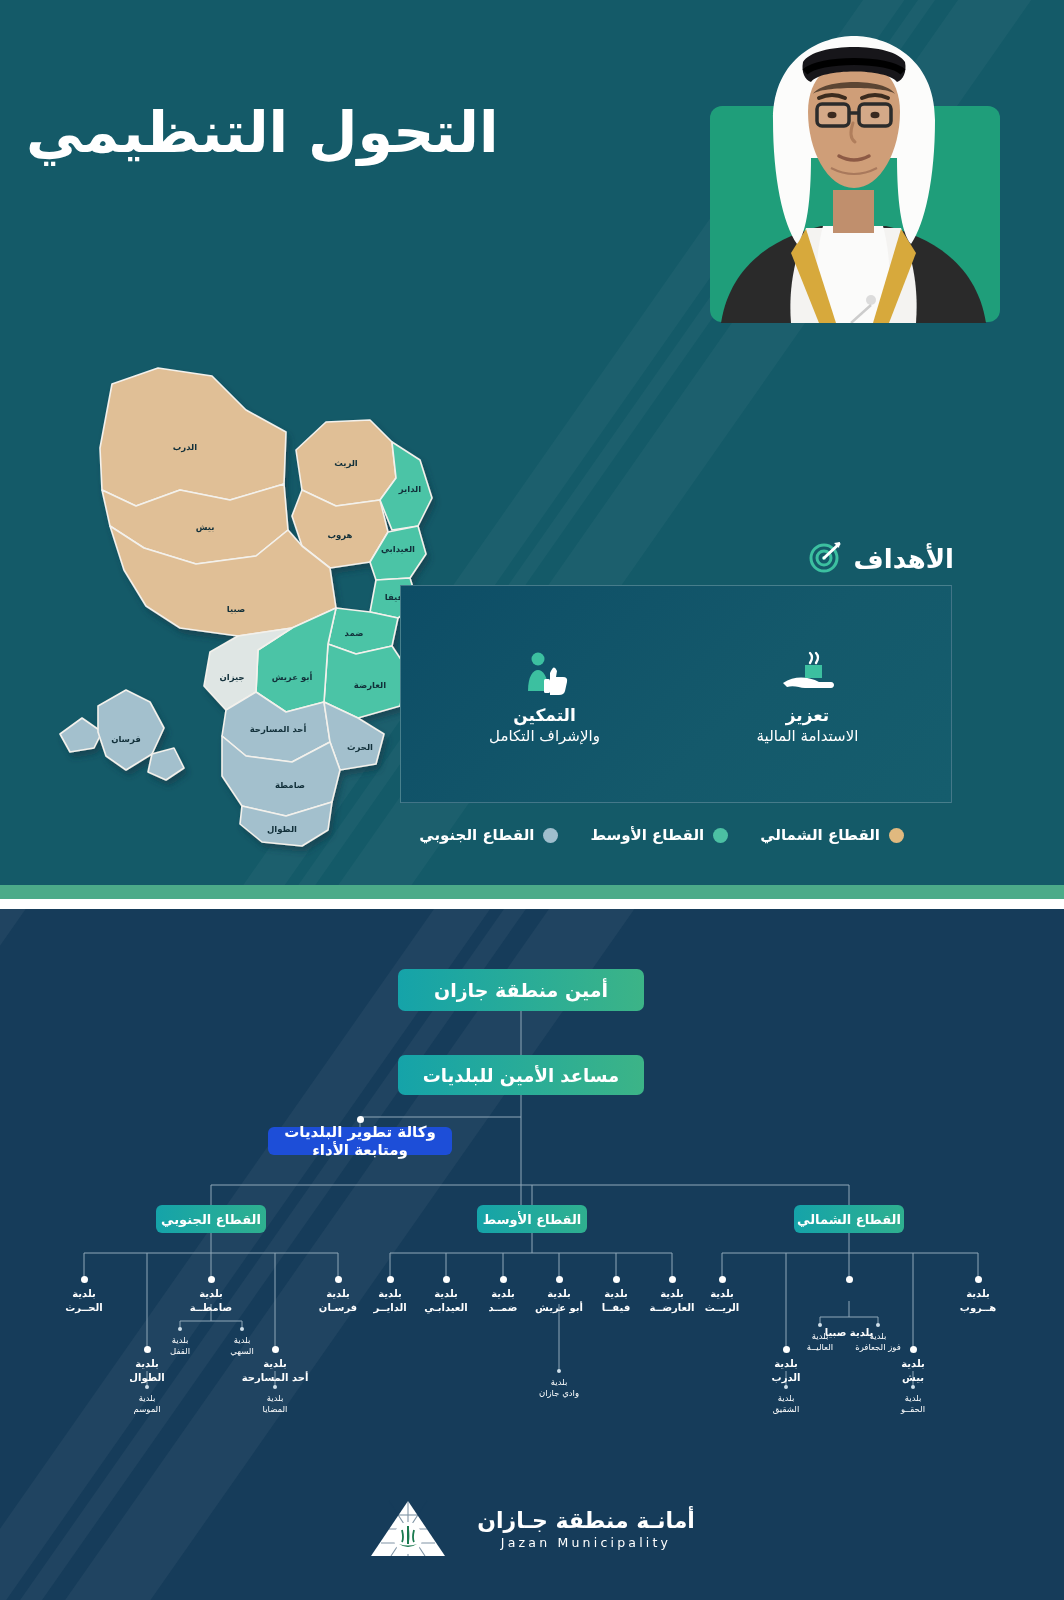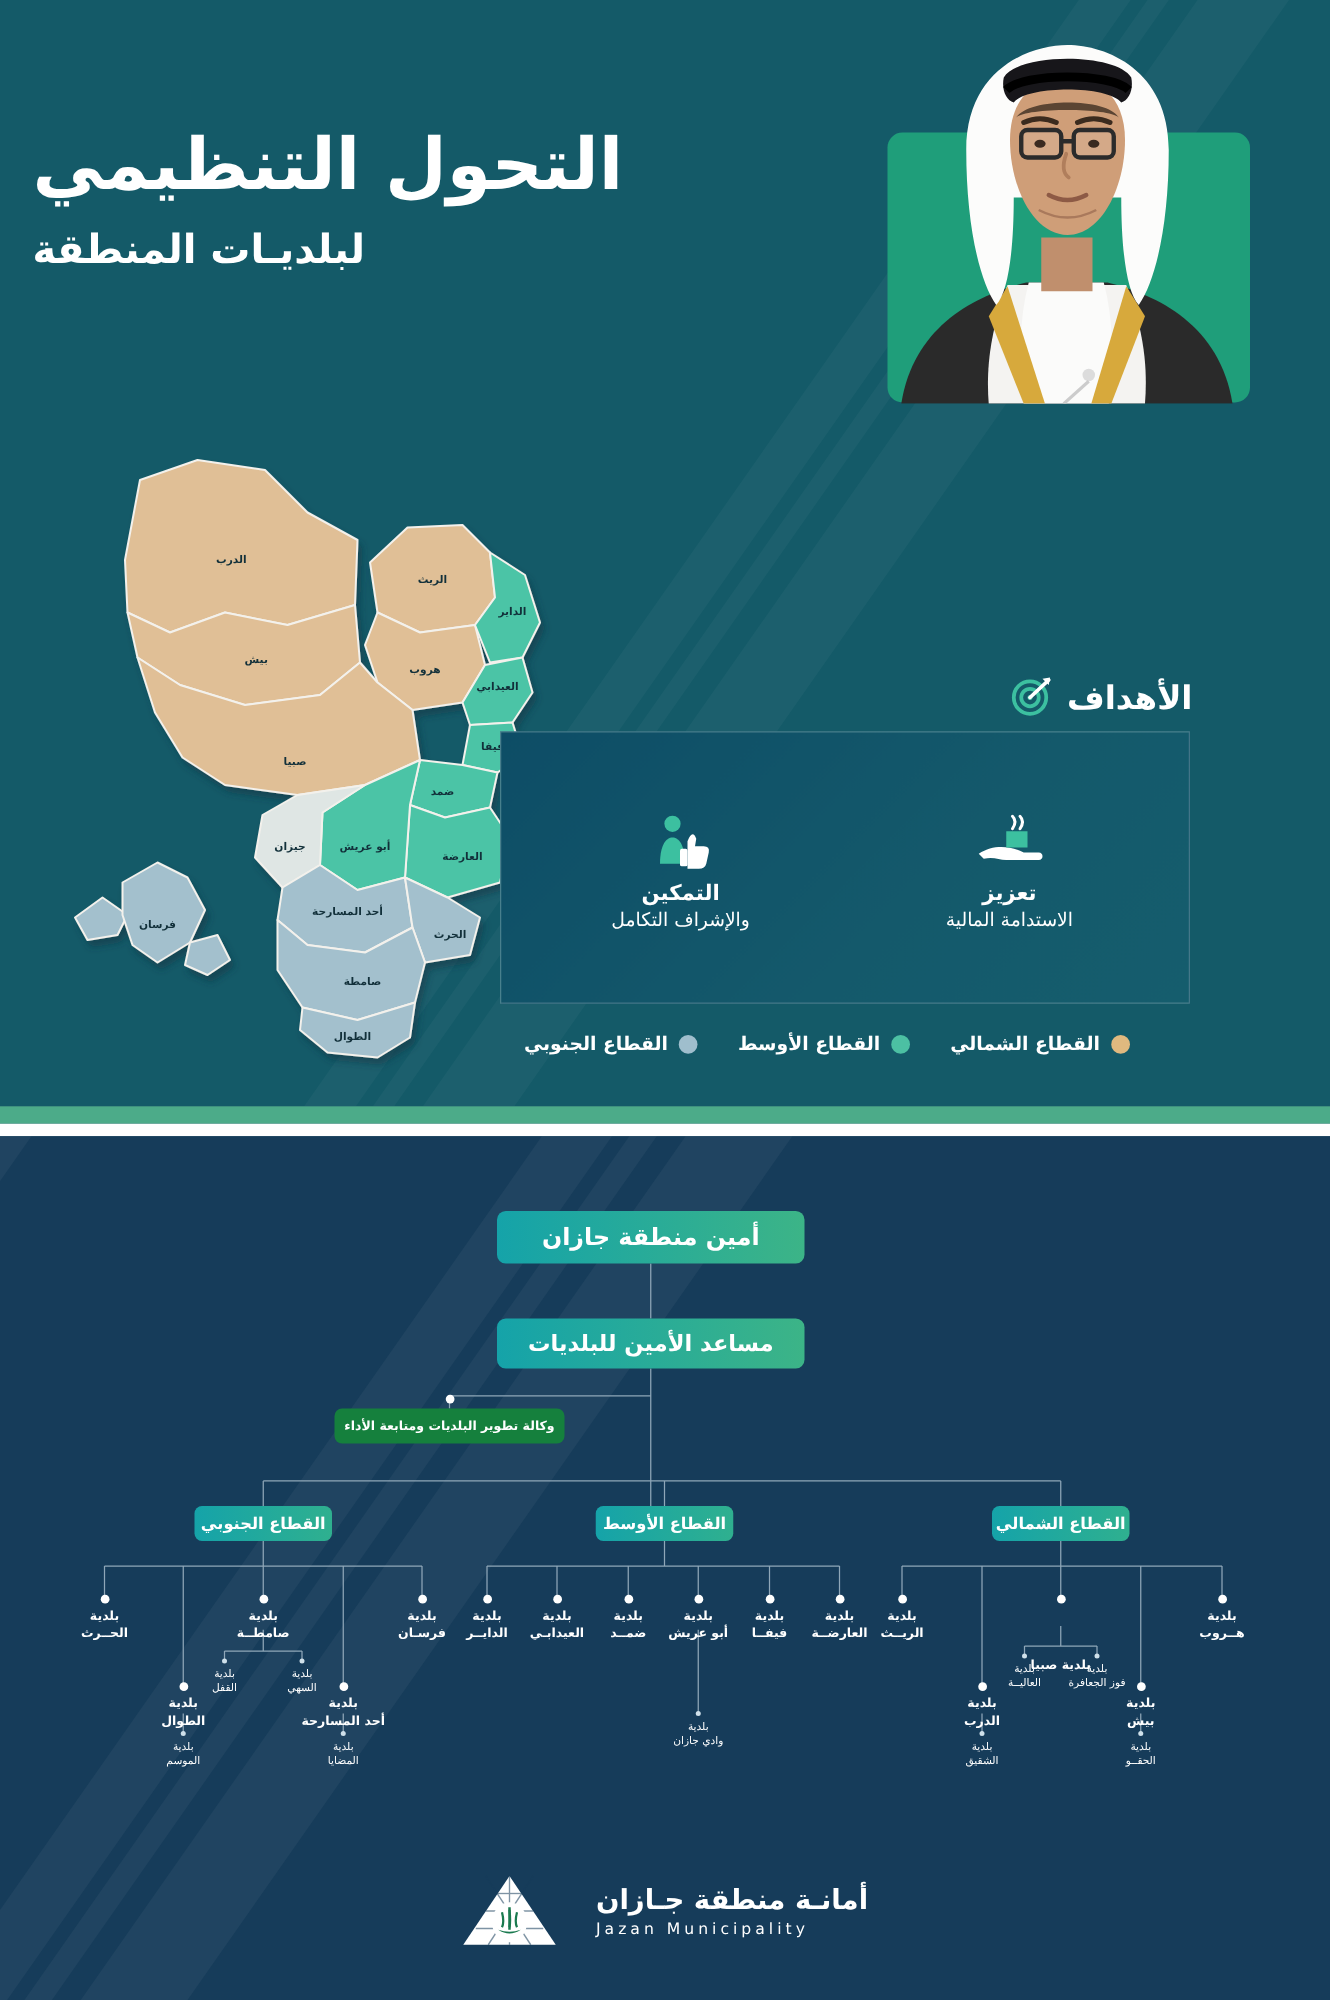--- a/index.html
+++ b/index.html
@@ -100,22 +100,22 @@
 
   .obox{
     position:absolute; border-radius:7px;
     background:linear-gradient(90deg,#15a3a9 0%,#3cb487 100%);
     color:#fff; display:flex; align-items:center; justify-content:center;
     font-weight:700; text-align:center;
   }
   .obox-top{ left:398px; top:60px; width:246px; height:42px; font-size:19px;}
   .obox-2{ left:398px; top:146px; width:246px; height:40px; font-size:18px;}
   .obox-agency{
-    left:268px; top:218px; width:184px; height:28px; font-size:10px;
-    border-radius:6px; background:#15803d;
+    left:268px; top:218px; width:184px; height:28px; font-size:15px;
+    border-radius:6px; background:#1d4ed8;
   }
   .obox-sector{
     width:110px; height:28px; font-size:13px; border-radius:6px;
     background:linear-gradient(90deg,#15a3a9 0%,#2fb08f 100%);
   }
   .sec-s{ left:156px; top:296px; }
   .sec-m{ left:477px; top:296px; }
   .sec-n{ left:794px; top:296px; }
 
   .leaf{
@@ -129,21 +129,21 @@
   .node-dot.sm{ width:4px; height:4px; background:#cfe0ea; }
 
   
   .footer{
     position:absolute; left:0; bottom:40px; width:1064px;
     display:flex; align-items:center; justify-content:center; gap:30px;
   }
   .f-logo svg{ display:block; }
   .f-text{ text-align:right; color:#fff; direction:rtl;}
   .f-ar{ font-size:22px; font-weight:700; letter-spacing:2px;}
-  .f-en{ font-size:12.5px; letter-spacing:3.2px; font-weight:400; margin-top:2px; direction:ltr; text-align:left;}
+  .f-en{ font-size:12.5px; letter-spacing:3.2px; font-weight:400; margin-top:2px; direction:ltr; text-align:center;}
 </style>
 </head>
 <body>
 
 <div class="page">
 
   <div class="top-section">
     <div class="stripe s1"></div>
     <div class="stripe s2"></div>
     <div class="stripe s3"></div>
@@ -194,21 +194,20 @@
             <path d="M94 44 C108 30 178 30 192 44" stroke="#000" stroke-width="7" fill="none"></path>
 
             <circle cx="160" cy="272" r="5" fill="#dcdcdc"></circle>
             <path d="M160 277 L140 295" stroke="#cccccc" stroke-width="2.5" fill="none"></path>
           </g>
         </svg>
       </div>
 
       <div class="title-block">
         <div class="t-main">التحول التنظيمي</div>
-        <div class="t-sub">لبلديـات المنطقة</div>
       </div>
     </div>
 
     <div class="map-wrap">
       <svg viewBox="0 0 420 510" xmlns="http://www.w3.org/2000/svg">
         <defs>
           <filter id="shdw" x="-30%" y="-30%" width="180%" height="180%">
             <feDropShadow dx="3" dy="5" stdDeviation="3" flood-color="#0b3742" flood-opacity=".55"></feDropShadow>
           </filter>
         </defs>

